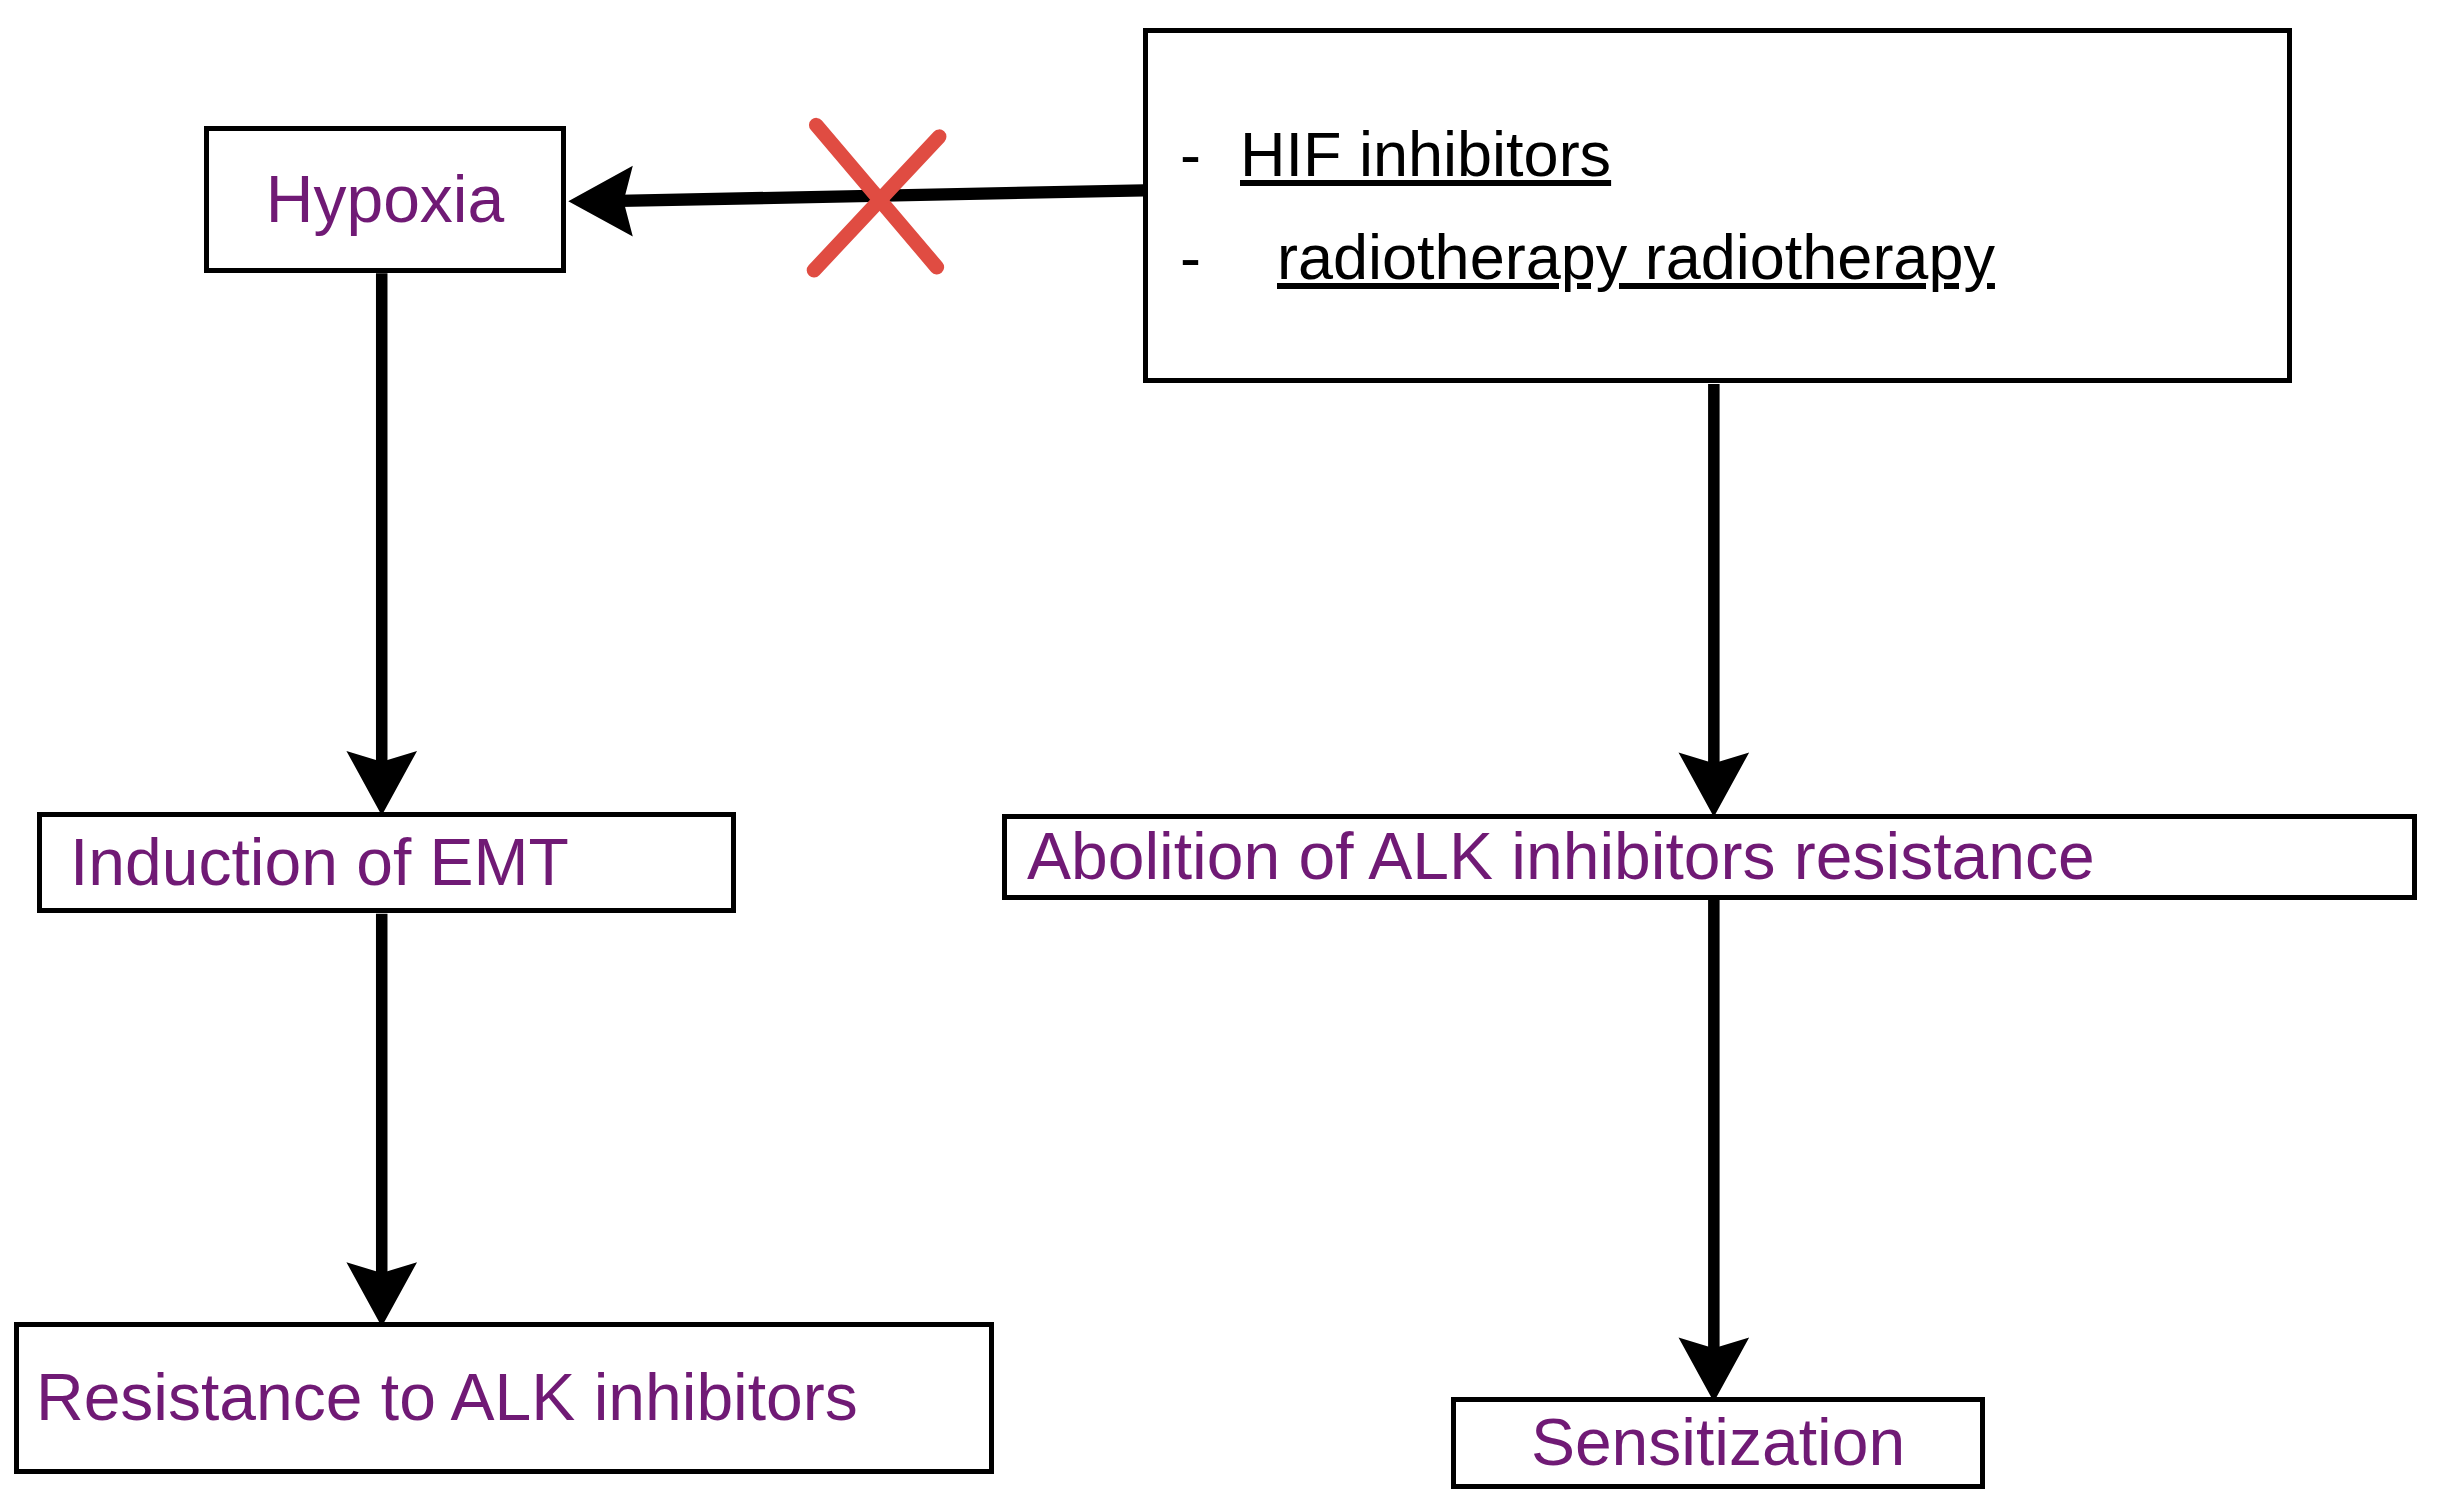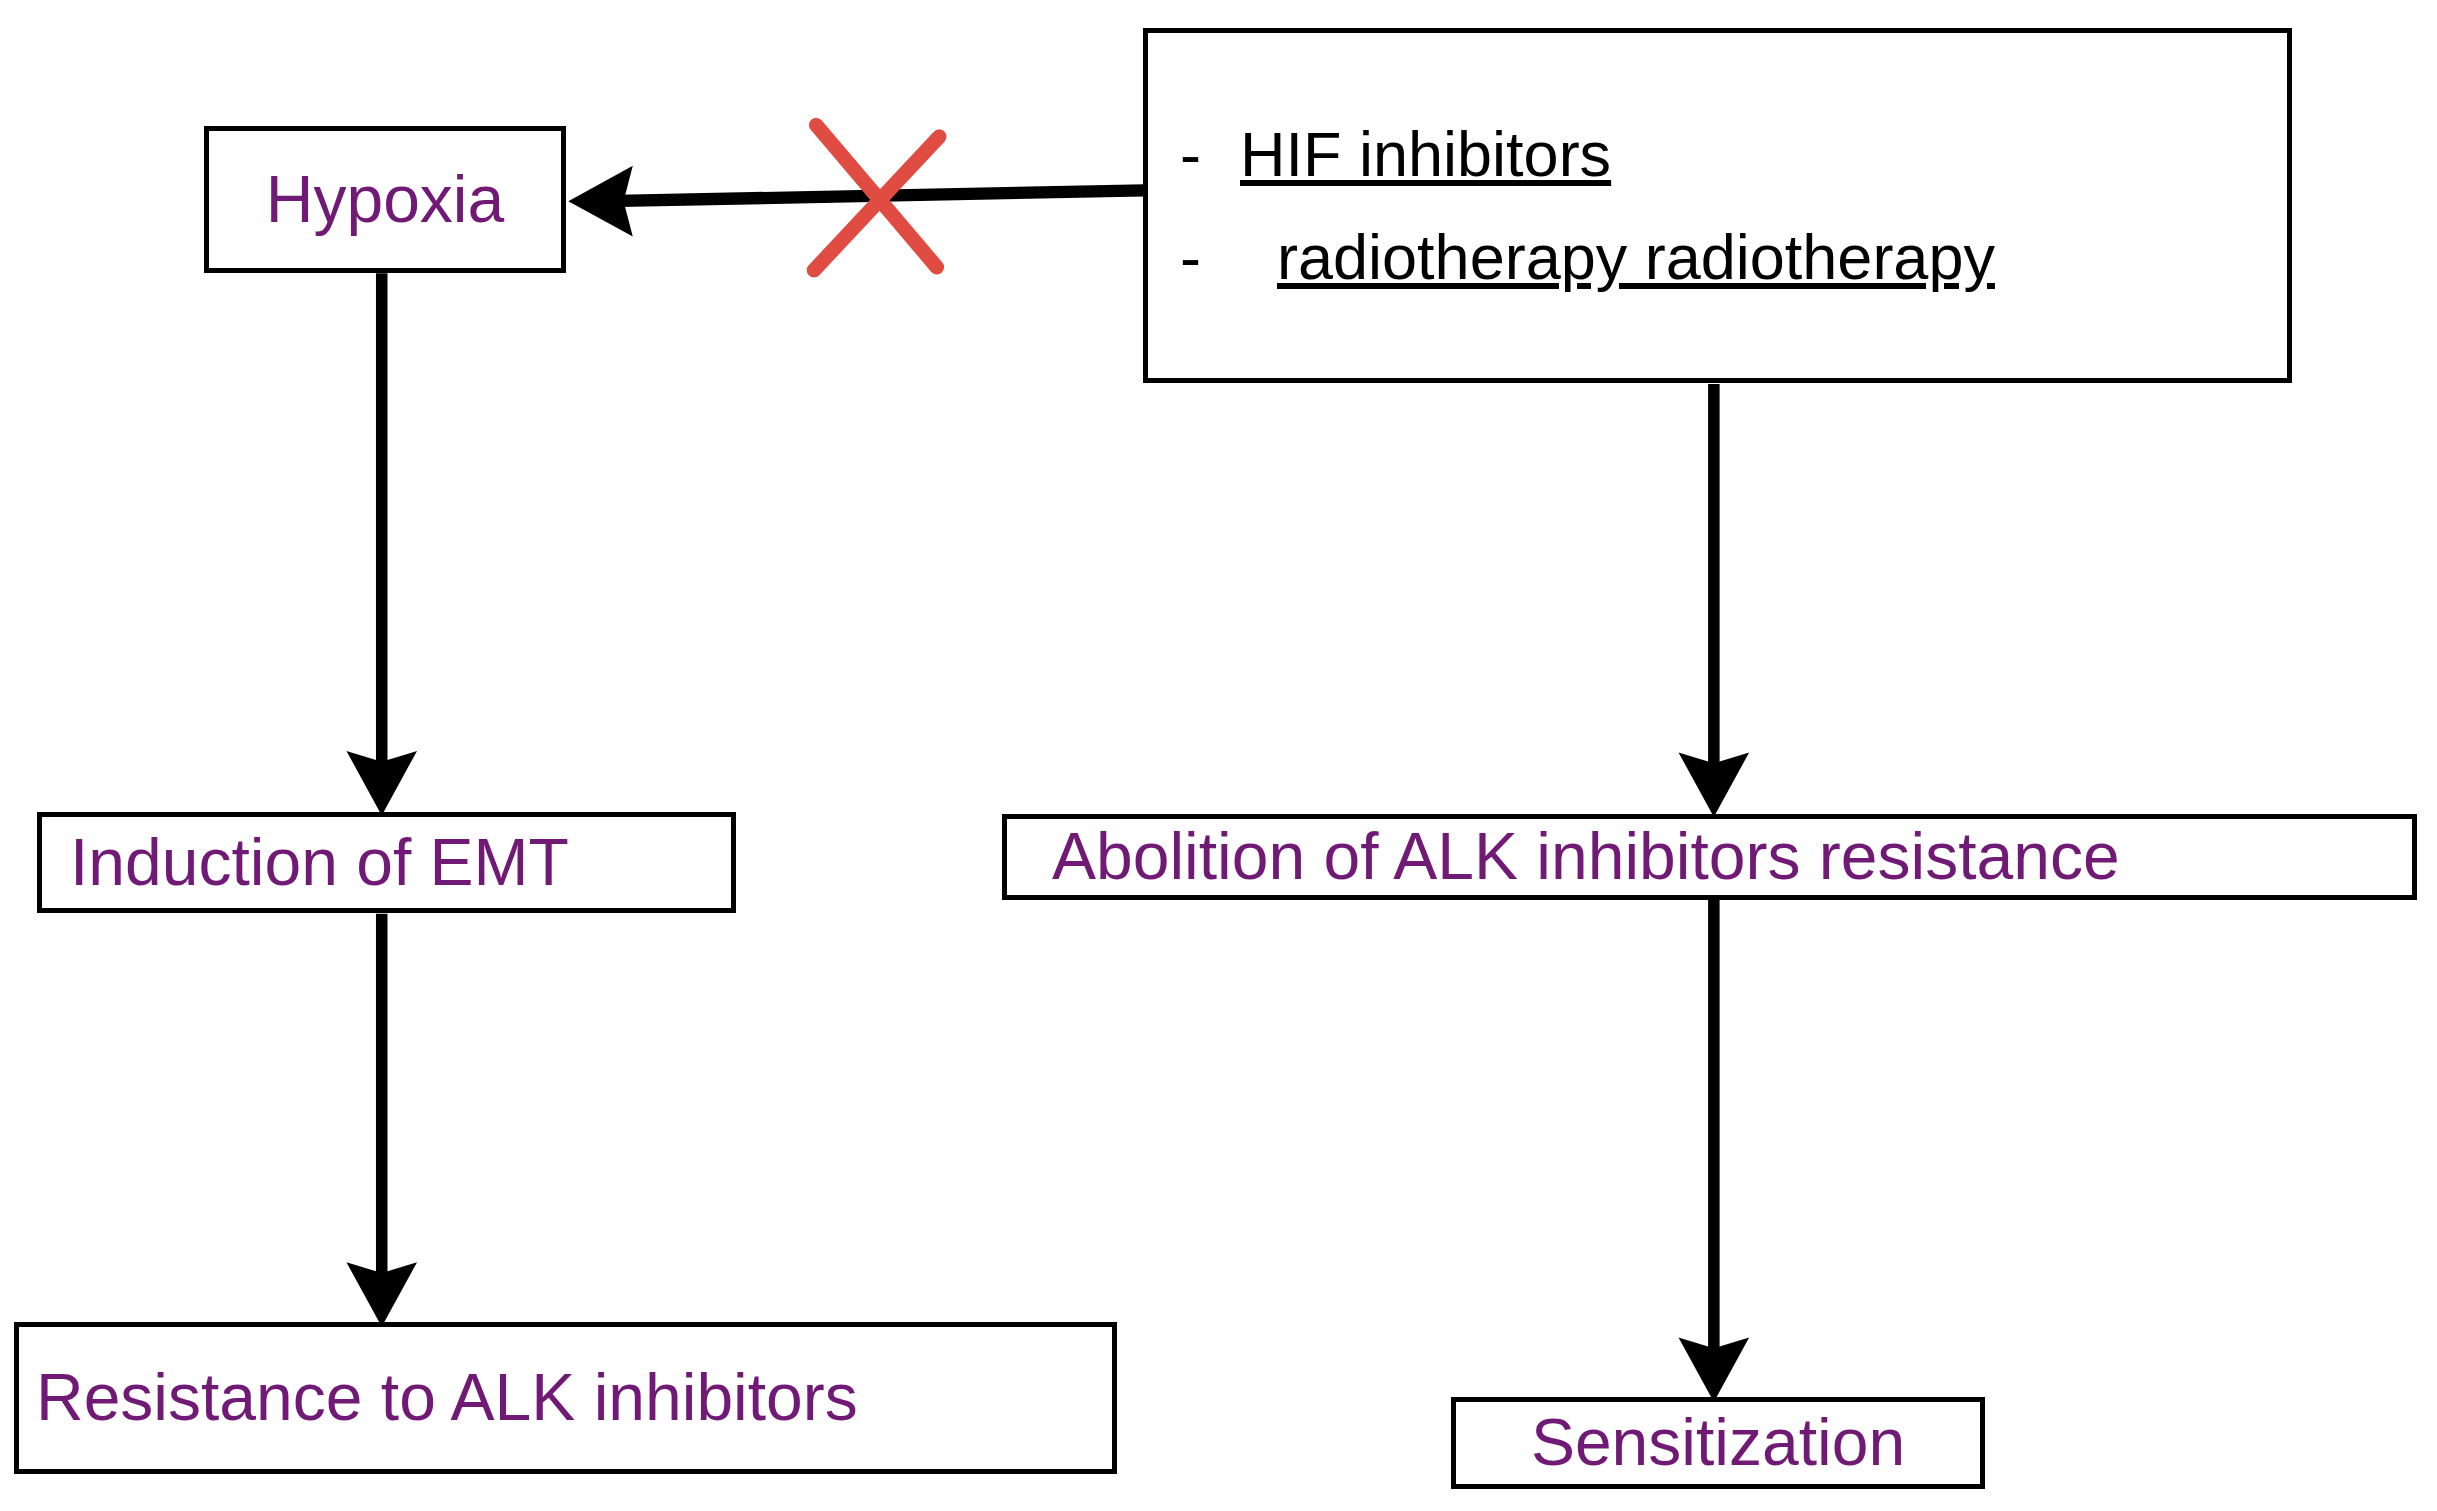--- a/index.html
+++ b/index.html
@@ -81,26 +81,25 @@
   #node-emt {
     left: 37px; top: 812px; width: 699px; height: 101px;
     justify-content: flex-start;
     padding-left: 11px;
   }
   #node-emt .node-label { font-size: 66px; text-align: left; padding-left: 17px; }
 
   #node-abolition {
     left: 1002px; top: 814px; width: 1415px; height: 86px;
     justify-content: flex-end;
-    padding-left: 25px;
   }
   #node-abolition .node-label { font-size: 66px; text-align: left; padding-left: 20px; }
 
   #node-resistance {
-    left: 14px; top: 1322px; width: 1103px; height: 152px;
+    left: 14px; top: 1322px; width: 980px; height: 152px;
     justify-content: flex-start;
   }
   #node-resistance .node-label { font-size: 66px; text-align: left; padding-left: 17px; }
 
   #node-sensitization {
     left: 1451px; top: 1397px; width: 534px; height: 92px;
     justify-content: center;
   }
   #node-sensitization .node-label { font-size: 66px; text-align: center; }
 

